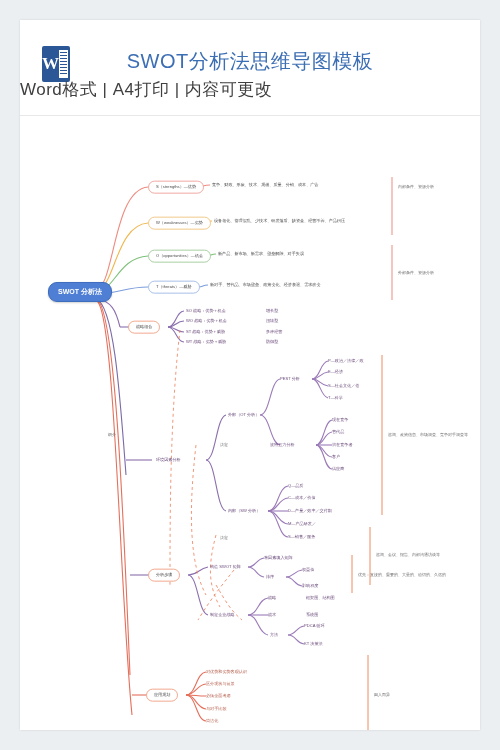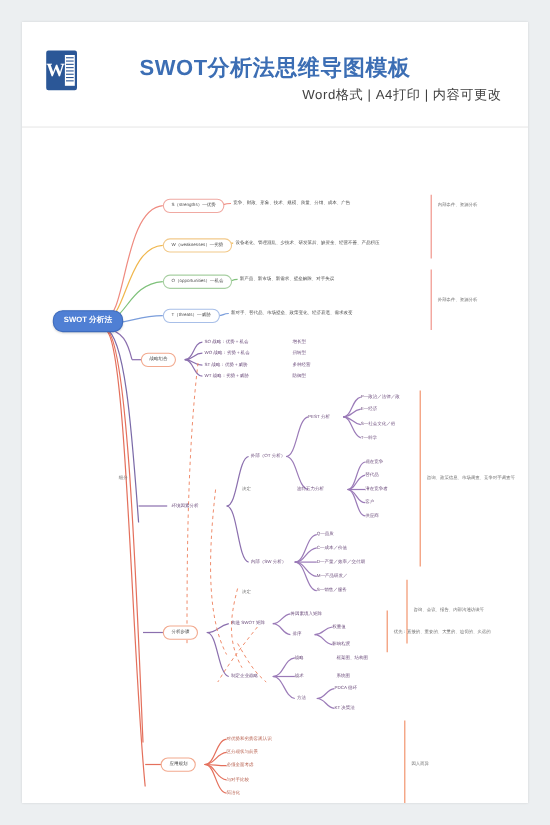--- a/index.html
+++ b/index.html
@@ -33,25 +33,25 @@
   }
   .wordicon .lines{
     position:absolute;right:2px;top:4px;width:9px;height:28px;
     background:#fff;
   }
   .wordicon .lines i{
     display:block;height:1px;background:#2b5797;margin:2px 1px;
   }
   .title{
     position:absolute;left:0;top:28px;width:460px;text-align:center;
-    font-size:20px;font-weight:bold;color:#3c6eb4;letter-spacing:.5px;
+    font-size:20px;font-weight:normal;color:#3c6eb4;letter-spacing:.5px;
   }
   .subtitle{
-    position:absolute;left:0;top:58px;width:436px;text-align:right;
-    font-size:12px;color:#3f3f3f;letter-spacing:.5px;
+    position:absolute;left:0;top:58px;width:436px;text-align:left;
+    font-size:17px;color:#3f3f3f;letter-spacing:.5px;
   }
   
   .canvas{position:absolute;left:0;top:95px;width:460px;height:615px;}
   svg.links{position:absolute;left:0;top:0;width:460px;height:615px;}
   .node{
     position:absolute;
     font-size:4.1px;
     line-height:1.15;
     white-space:nowrap;
     color:#4a4a4a;

